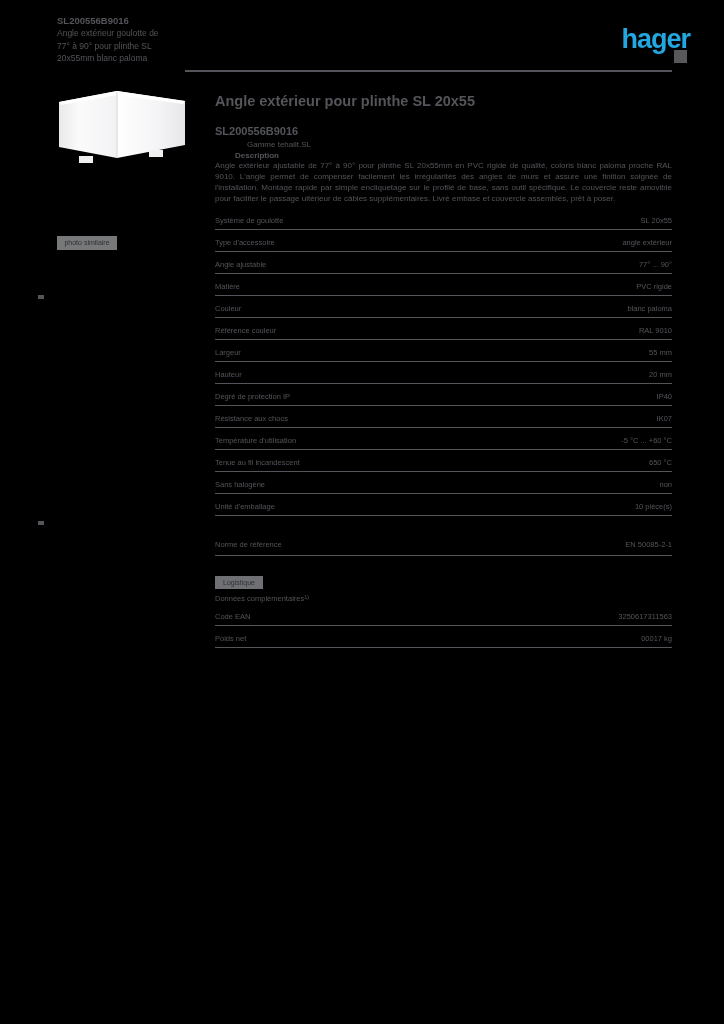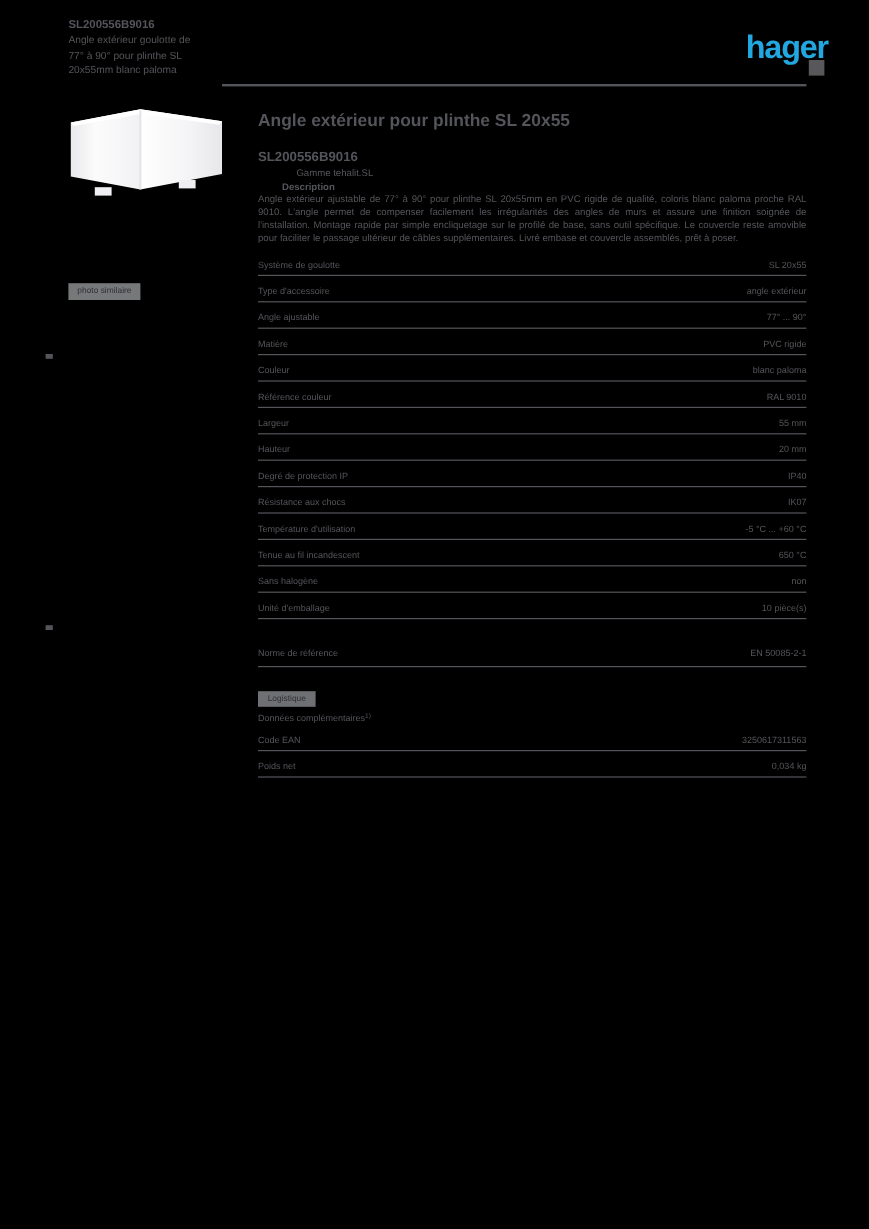--- a/index.html
+++ b/index.html
@@ -170,21 +170,21 @@
     <span>Données complémentaires</span>
     <sup>1)</sup>
   </div>
   <div class="abs col rows" id="rows-log">
     <div class="row">
         <span class="lab">Code EAN</span>
         <span class="val">3250617311563</span>
       </div>
     <div class="row">
         <span class="lab">Poids net</span>
-        <span class="val">0,034 kg</span>
+        <span class="val">00017 kg</span>
       </div>
   </div>
 
   <div class="abs" id="foot-box">
     <span id="foot-site">hager.com/be</span>
   </div>
   <div class="abs" id="foot-notice">Sous réserve de modifications techniques</div>
   <div class="abs" id="foot-date">01.02.2024</div>
   <div class="abs" id="foot-page">Page 1/2</div>
 

